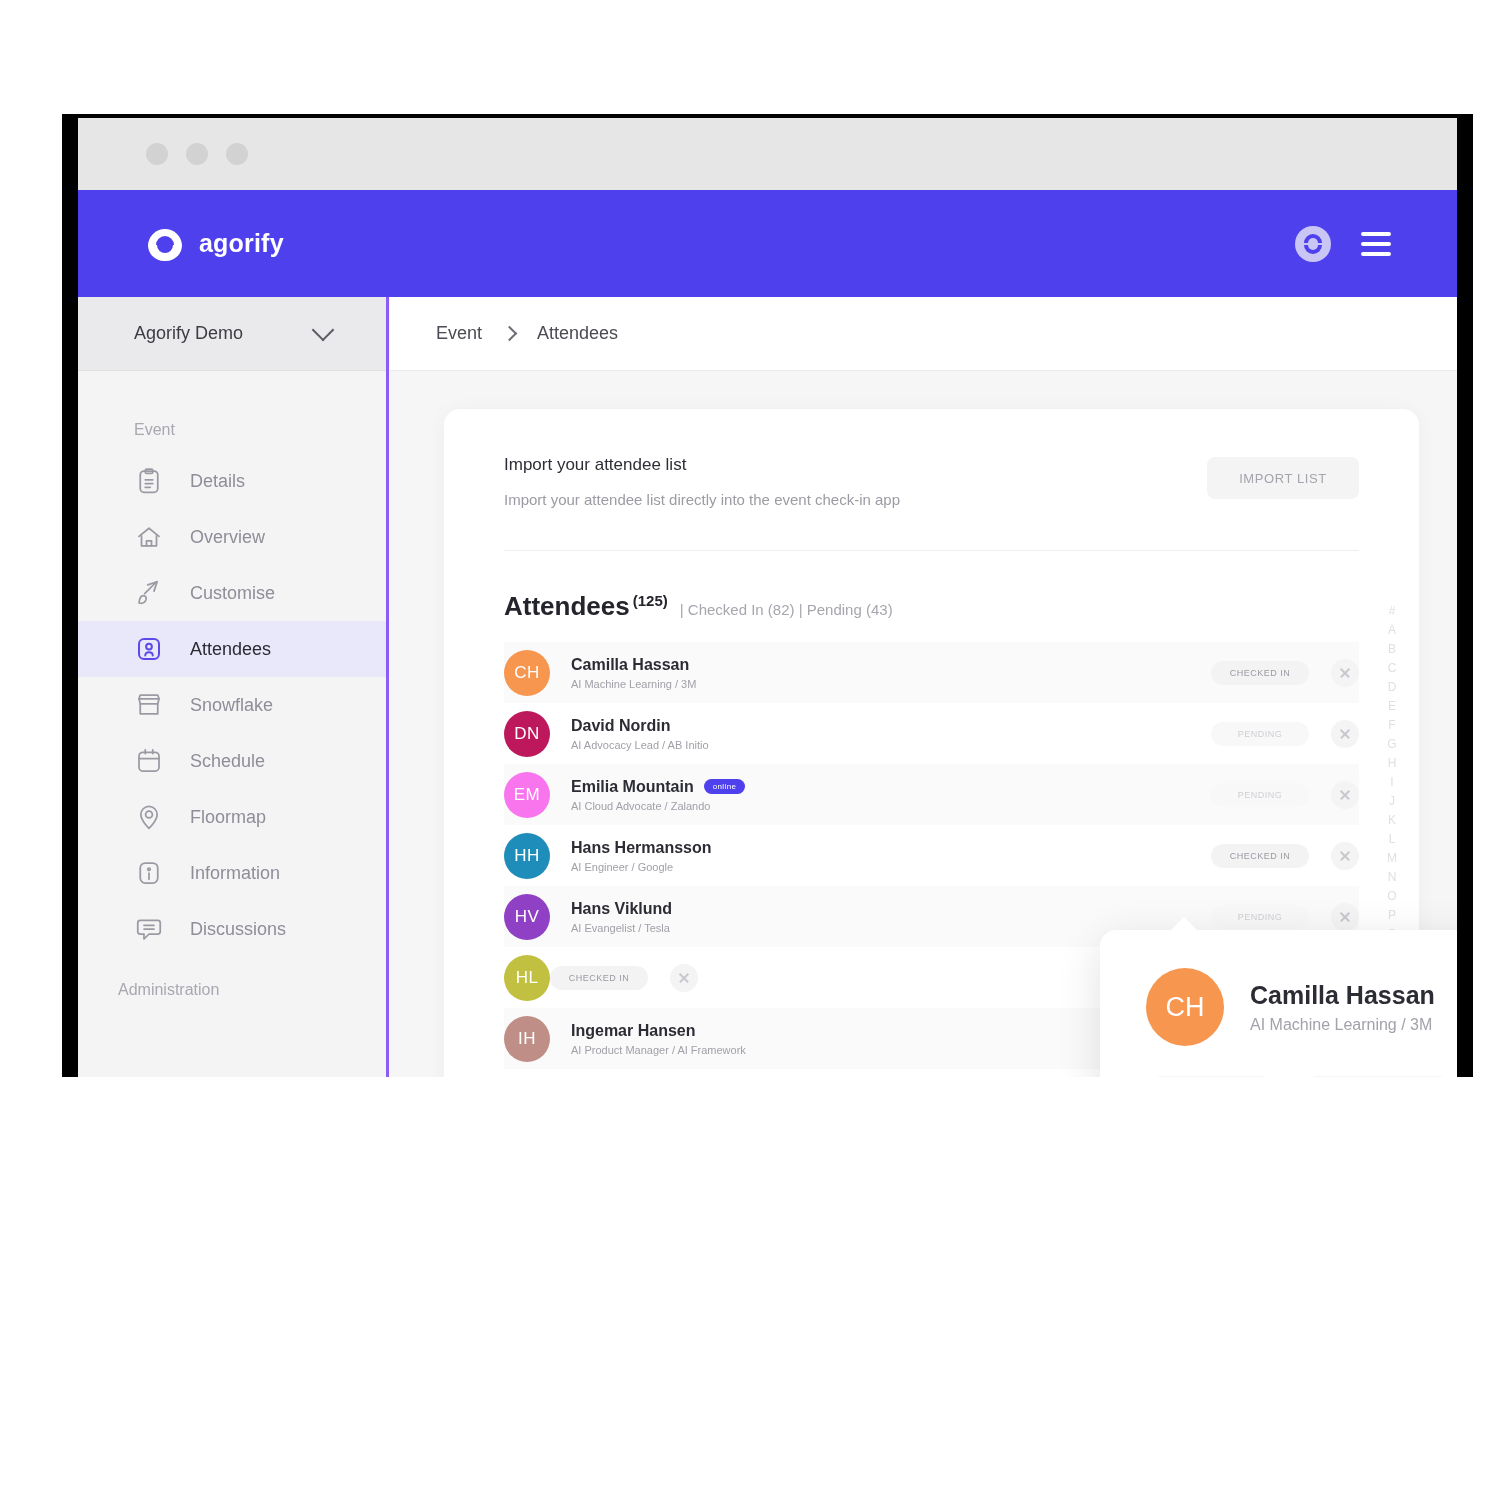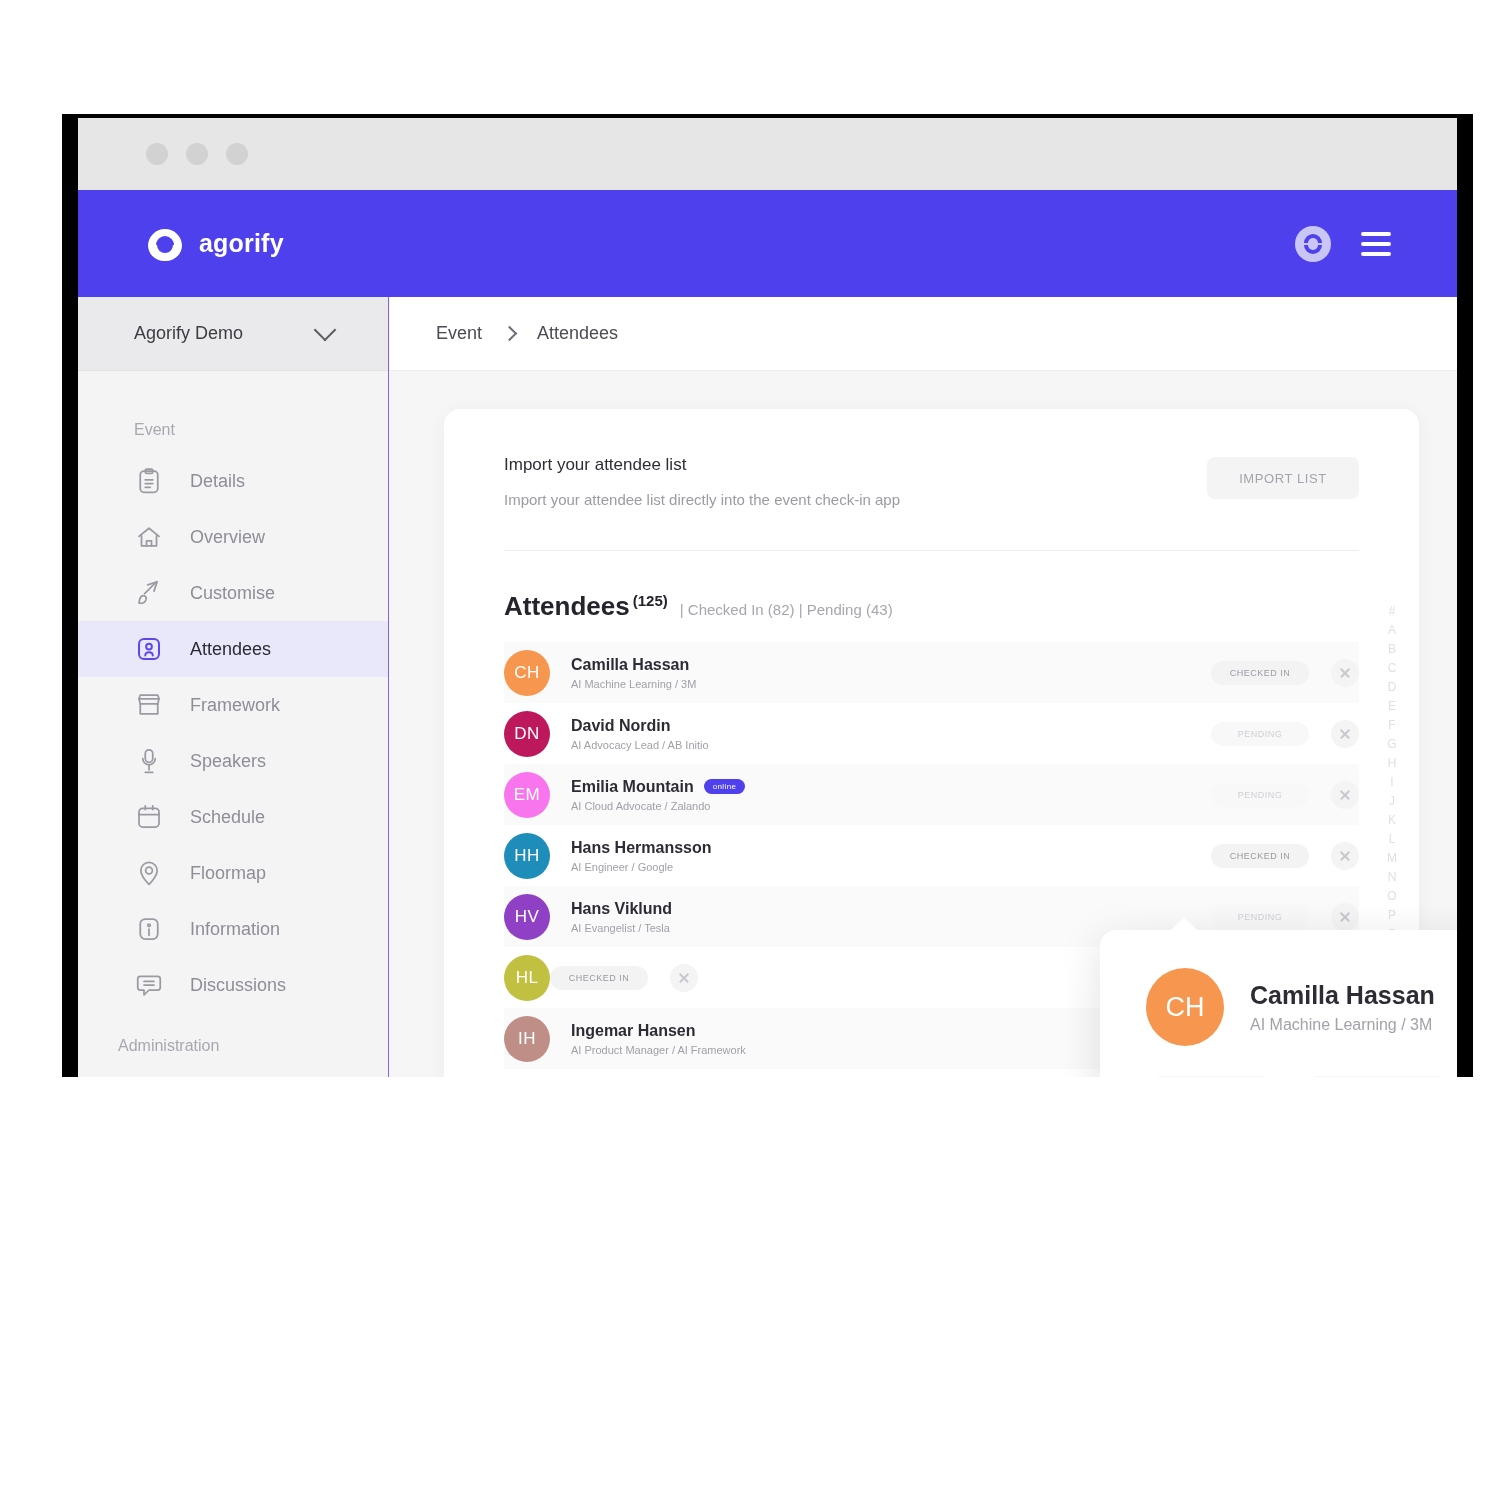--- a/index.html
+++ b/index.html
@@ -101,21 +101,21 @@
     position: absolute; left: 0; top: 179px;
     width: 1379px; height: 780px;
     background: #f6f6f7;
   }
 
   
   #sidebar {
     position: absolute; left: 0; top: 0;
     width: 311px; height: 780px;
     background: #f4f4f5;
-    border-right: 1px solid #8b5cf6;
+    border-right: 3px solid #8b5cf6;
   }
   #workspace-switcher {
     height: 74px; background: #eaeaec;
     display: flex; align-items: center; justify-content: space-between;
     padding: 0 55px 0 56px;
     border-bottom: 1px solid #e2e2e4;
   }
   #workspace-name { font-size: 18px; color: #3c3c43; }
   .chev { width: 16px; height: 16px; border-right: 2px solid #5b5b63; border-bottom: 2px solid #5b5b63;
           transform: rotate(45deg); margin-top: -7px; }
@@ -344,34 +344,23 @@
         </div>
 
         <div class="nav-item">
           <span class="nav-ico">
             <svg viewBox="0 0 24 24" fill="none" stroke="#9a9aa3" stroke-width="1.4" stroke-linecap="round" stroke-linejoin="round">
               <path d="M4 7h16l-1 4H5Z"></path>
                 <path d="M5 11v8h14v-8"></path>
                 <path d="M4 7l1-3h14l1 3"></path>
             </svg>
           </span>
-          <span>Framework</span>
-        </div>
-
-        <div class="nav-item">
-          <span class="nav-ico">
-            <svg viewBox="0 0 24 24" fill="none" stroke="#9a9aa3" stroke-width="1.4" stroke-linecap="round" stroke-linejoin="round">
-              <path d="M12 3a3 3 0 0 1 3 3v4a3 3 0 0 1-6 0V6a3 3 0 0 1 3-3Z"></path>
-              <path d="M7 10a5 5 0 0 0 10 0"></path>
-                <path d="M12 15v4"></path>
-                <path d="M9 21h6"></path>
-            </svg>
-          </span>
-          <span>Speakers</span>
-        </div>
+          <span>Snowflake</span>
+        </div>
+
 
         <div class="nav-item">
           <span class="nav-ico">
             <svg viewBox="0 0 24 24" fill="none" stroke="#9a9aa3" stroke-width="1.4" stroke-linecap="round" stroke-linejoin="round">
               <rect x="4" y="5" width="16" height="15" rx="3"></rect>
                 <path d="M4 10h16"></path>
                 <path d="M9 3v3M15 3v3"></path>
             </svg>
           </span>
           <span>Schedule</span>

